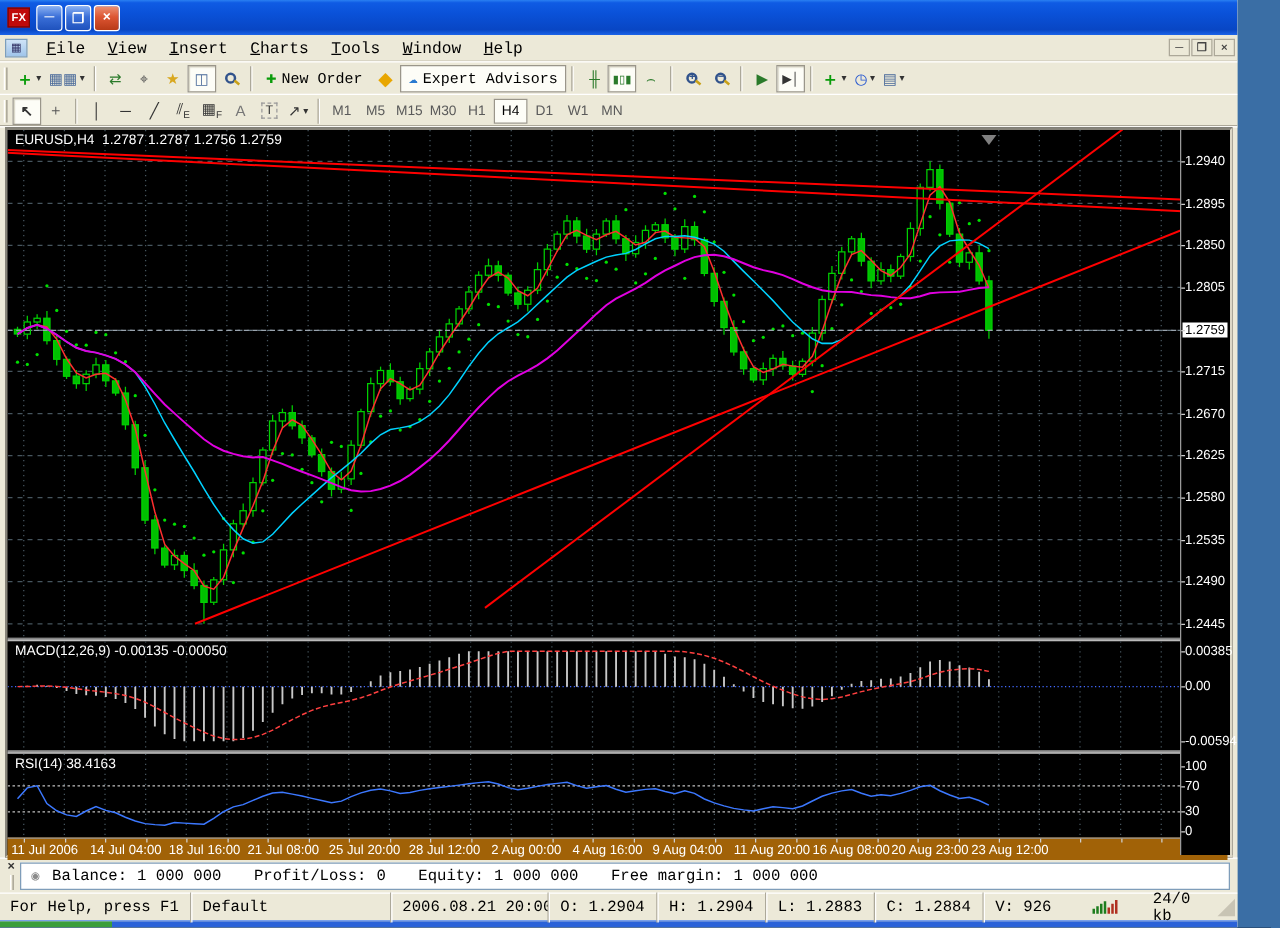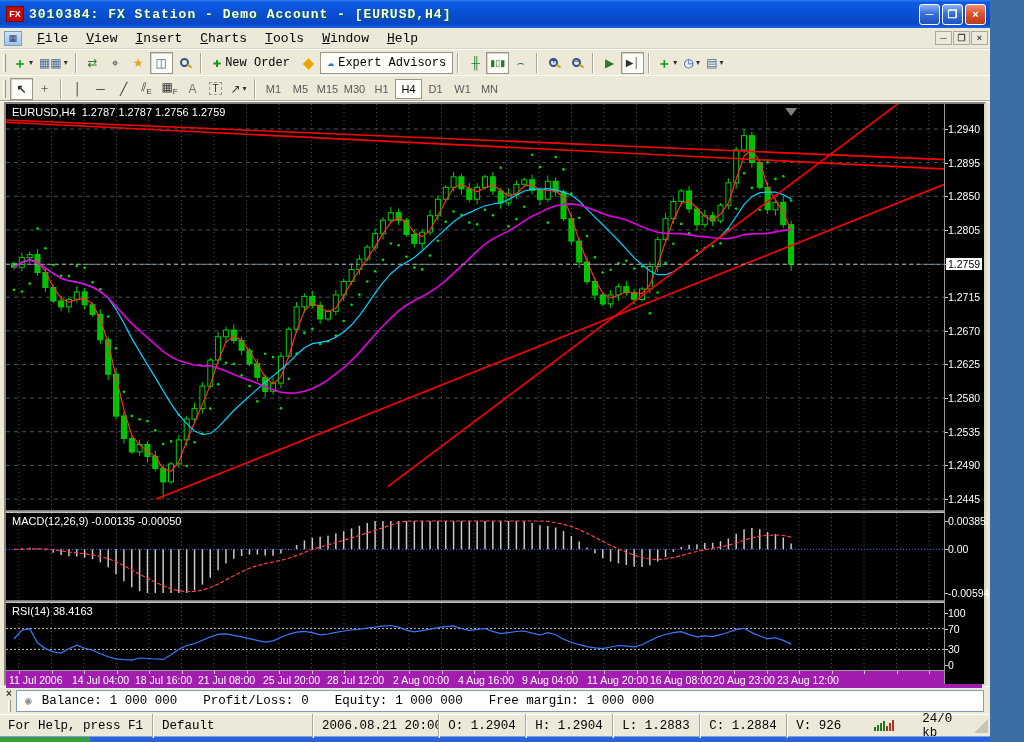--- a/index.html
+++ b/index.html
@@ -50,21 +50,21 @@
   #chart-region{height:584px;margin:0 4px;background:#000;border:2px inset #dcd8c8;position:relative;}
   #panes{position:absolute;left:0;top:0;width:976px;height:580px;}
   .pane{position:absolute;left:0;width:976px;overflow:hidden;}
   .pane svg{display:block;}
   .pane-label{position:absolute;left:6px;top:2px;color:#fff;font:11px "Liberation Sans",sans-serif;white-space:pre;}
   .pane-sep{position:absolute;left:0;width:976px;height:3px;background:linear-gradient(180deg,#6a6a6a,#cfcfcf);}
   #scale{position:absolute;right:0;top:0;width:40px;height:580px;background:#000;border-left:1px solid #9a9a9a;}
   .scale-label{position:absolute;left:3px;color:#fff;font:10.5px "Liberation Sans",sans-serif;white-space:nowrap;}
   .scale-label.current{background:#fff;color:#000;padding:0 2px;left:1px;}
   .scale-tick{position:absolute;left:0;width:3px;height:1px;background:#cfcfcf;}
-  #date-axis{position:absolute;left:0;top:566px;width:976px;height:18px;background:#a21caf;border-top:1px solid #9a9a9a;text-align:center;}
+  #date-axis{position:absolute;left:0;top:566px;width:976px;height:18px;background:#a16207;border-top:1px solid #9a9a9a;text-align:center;}
   .date-label{position:absolute;top:3px;color:#fff;font:10.5px "Liberation Sans",sans-serif;white-space:nowrap;}
   .date-tick{position:absolute;top:0;width:1px;height:3px;background:#cfcfcf;}
   
   #terminal{height:28px;background:#ece9d8;display:flex;align-items:center;padding:2px 6px 2px 2px;border-top:1px solid #fff;}
   #term-ctl{width:14px;height:24px;display:flex;flex-direction:column;align-items:center;}
   #term-close{font:bold 10px "Liberation Sans",sans-serif;color:#333;line-height:9px;}
   #term-grip{width:3px;height:12px;border-left:1px solid #fff;border-right:1px solid #9a9687;margin-top:2px;}
   #term-field{flex:1;height:22px;background:#fff;border:1px solid #7f9db9;display:flex;align-items:center;
     font:12.5px "Liberation Mono",monospace;color:#000;padding:0 8px;gap:26px;white-space:nowrap;overflow:hidden;}
   .term-bullet{color:#8a8a8a;font-size:11px;margin-right:-16px;}
@@ -81,21 +81,20 @@
   
   #tasksliver{height:6px;background:linear-gradient(90deg,#3a9e3a 0 90px,#2a62d8 90px);border-top:1px solid #7aa0e8;}
 </style>
 </head>
 <body>
 
 <div id="win">
 
   <div id="titlebar">
     <div id="title-icon">FX</div>
-    <div id="title-text">3010384: FX Station - Demo Account - [EURUSD,H4]</div>
     <div class="tb-btns">
       <div class="xpbtn">─</div>
       <div class="xpbtn">❐</div>
       <div class="xpbtn close">×</div>
     </div>
   </div>
 
   <div id="menubar">
     <div id="menu-chart-icon">▦</div>
     <span class="menu-item">File</span>

